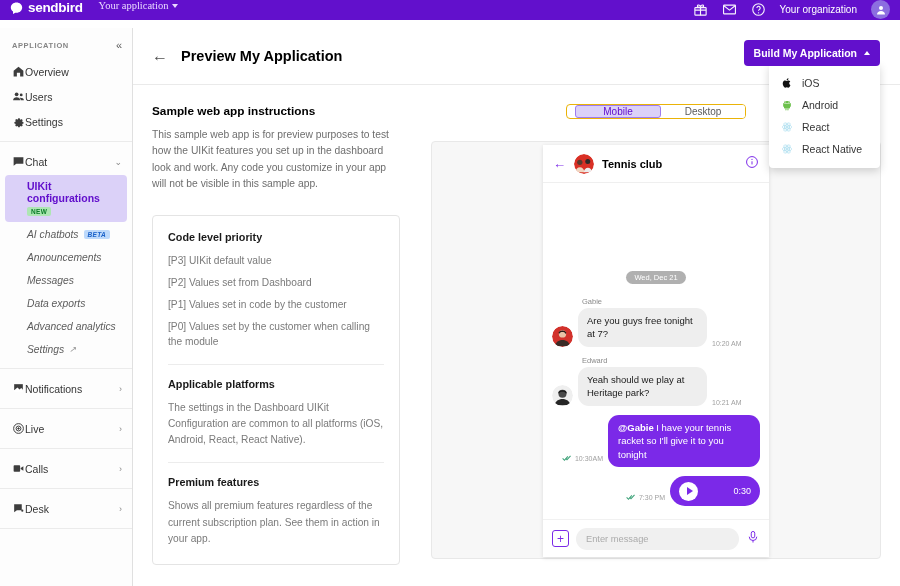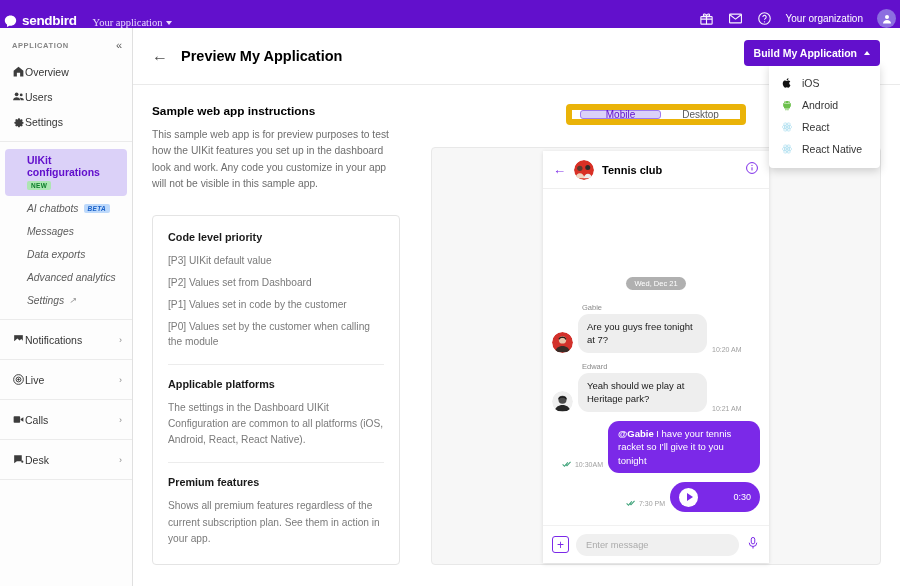--- a/index.html
+++ b/index.html
@@ -7,22 +7,22 @@
     width: 900px; height: 586px;
     font-family: "Liberation Sans", sans-serif;
     background: #ffffff;
     overflow: hidden;
     color: #000000;
   }
   .app { position: relative; width: 900px; height: 586px; }
 
   
   .topbar {
-    position: absolute; top: 0; left: 0; width: 900px; height: 28px;
-    background: #6210CC; display: flex; align-items: flex-end; padding: 0 4px;
+    position: absolute; top: 0; left: 0; width: 900px; height: 20px;
+    background: #6210CC; display: flex; align-items: flex-start; padding: 0 10px;
   }
   .brand { display: flex; align-items: center; gap: 5px; }
   .brand-mark { width: 13px; height: 13px; }
   .brand-name {
     color: #fff; font-size: 13.5px; font-weight: bold; letter-spacing: -0.3px;
   }
   .app-switch {
     margin-left: 16px; color: #EAD9FF; font-size: 10.5px;
     display: flex; align-items: center; gap: 4px; cursor: pointer; font-family: Liberation Serif, serif;
   }
@@ -124,21 +124,21 @@
   }
   .card-h { font-size: 10.8px; font-weight: bold; color: #1A1A1A; margin-bottom: 10px; }
   .card-li { font-size: 10.2px; color: #7A7A7A; line-height: 1.55; margin-bottom: 6px; }
   .card-p { font-size: 10.2px; color: #7A7A7A; line-height: 1.58; }
   .card-sep { height: 1px; background: #ECECEC; margin: 14px 0 13px 0; }
 
   
   .right-col { flex: 1; padding-left: 31px; padding-right: 19px; }
   .seg {
     width: 180px; margin: 0 auto 22px auto; display: flex;
-    border: 6px solid #eab308; border-radius: 4px; overflow: hidden; height: 21px; padding-left: 8px;
+    border: 1px solid #eab308; border-radius: 4px; overflow: hidden; height: 15px; padding-left: 8px;
   }
   .seg-btn {
     flex: 1; display: flex; align-items: center; justify-content: center;
     font-size: 10px; color: #5A5A5A; cursor: pointer; background: #fff;
   }
   .seg-btn.on { background: #DBD1F8; color: #6210CC; border: 1px solid #9E7BEF; border-radius: 3px; }
 
   .preview-pane {
     background: #F7F7F7; border: 1px solid #E8E8E8; border-radius: 4px;
     height: 418px; display: flex; align-items: flex-start; justify-content: center;
@@ -295,29 +295,41 @@
               <path d="M12 8.3A3.7 3.7 0 1012 15.7 3.7 3.7 0 0012 8.3zm9.3 4.9l-1.9-.5a7.6 7.6 0 00-.6-1.5l1-1.7-1.9-1.9-1.7 1a7.6 7.6 0 00-1.5-.6L14.2 6h-2.7l-.5 1.9a7.6 7.6 0 00-1.5.6l-1.7-1-1.9 1.9 1 1.7a7.6 7.6 0 00-.6 1.5L4.4 13v2.7l1.9.5c.15.53.35 1.03.6 1.5l-1 1.7 1.9 1.9 1.7-1c.47.25.97.45 1.5.6l.5 1.9h2.7l.5-1.9c.53-.15 1.03-.35 1.5-.6l1.7 1 1.9-1.9-1-1.7c.25-.47.45-.97.6-1.5l1.9-.5z"></path>
             </svg>
         </span>
         <span>Settings</span>
       </div>
     </div>
 
     <div class="side-divider"></div>
 
     <div class="side-group">
+      <div class="side-row">
+        <span class="side-ico">
+          <svg viewBox="0 0 24 24" width="13" height="13" fill="#3D3D3D">
+              <path d="M3 4h18v12H8l-5 4z"></path>
+            </svg>
+        </span>
+        <span>Chat</span>
+        <span class="chev">⌄</span>
+      </div>
 
       <div class="sub-active">
         <span>UIKit configurations</span>
         <span class="badge-new">NEW</span>
       </div>
 
       <div class="sub-item">
         <span>AI chatbots</span>
         <span class="badge-beta">BETA</span>
+      </div>
+      <div class="sub-item">
+        <span>Announcements</span>
       </div>
       <div class="sub-item">
         <span>Messages</span>
       </div>
       <div class="sub-item">
         <span>Data exports</span>
       </div>
       <div class="sub-item">
         <span>Advanced analytics</span>
       </div>

